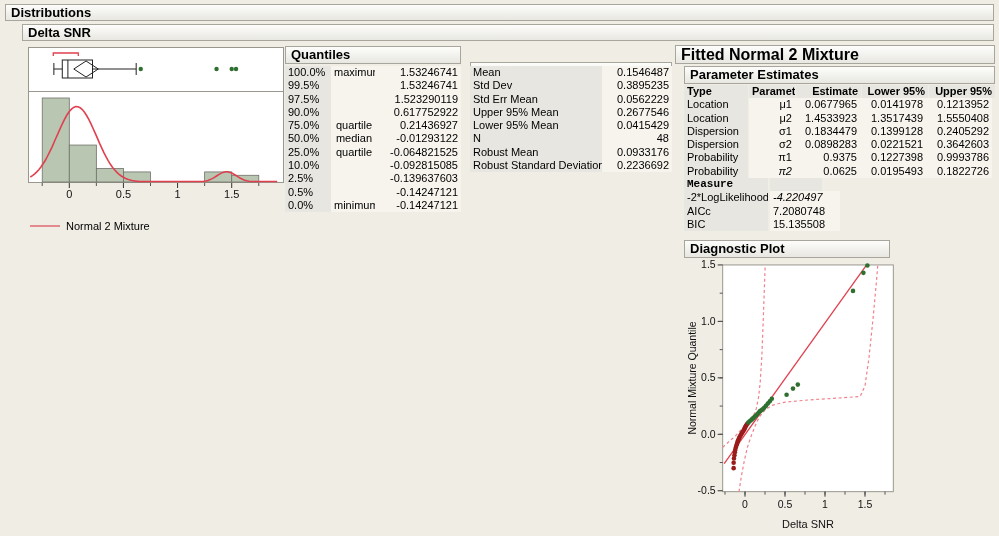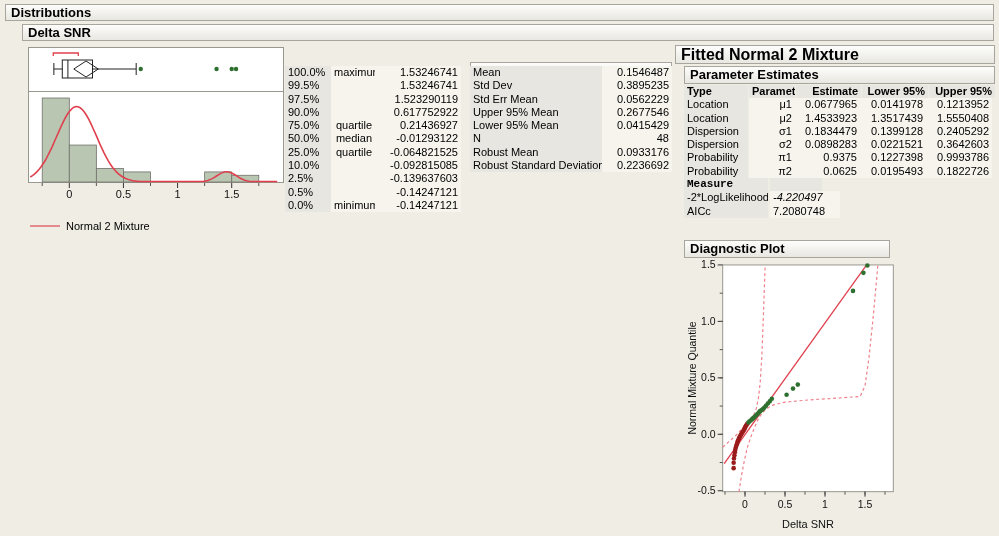--- a/index.html
+++ b/index.html
@@ -75,20 +75,23 @@
       </g>
     </svg>
 
   <div id="legend">
     <svg width="30" height="8">
       <line x1="0" y1="4" x2="30" y2="4" stroke="#e0606c" stroke-width="1.4"></line>
     </svg>
     <span>Normal 2 Mixture</span>
   </div>
 
+  <div class="hbar" style="left:285px;top:46px;width:176px;height:18px;">
+    <span>Quantiles</span>
+  </div>
   <div class="tbl" style="left:285px;top:66px;width:176px;">
       <div class="trow">
         <span class="cell lab" style="width:46px;">100.0%</span>
         <span class="cell lite num" style="width:44px;">maximum</span>
         <span class="cell lite num" style="flex:1;">1.53246741</span>
       </div>
       <div class="trow">
         <span class="cell lab" style="width:46px;">99.5%</span>
         <span class="cell lite num" style="width:44px;"></span>
         <span class="cell lite num" style="flex:1;">1.53246741</span>
@@ -222,36 +225,40 @@
       </div>
       <div class="trow">
         <span class="cell lab" style="width:64px;">Probability</span>
         <span class="cell lite num" style="width:46px;margin-left:1px;">π1</span>
         <span class="cell lite num" style="width:65px;">0.9375</span>
         <span class="cell lite num" style="width:66px;">0.1227398</span>
         <span class="cell lite num" style="width:66px;">0.9993786</span>
       </div>
       <div class="trow">
         <span class="cell lab" style="width:64px;">Probability</span>
-        <span class="cell lite num" style="width:46px;margin-left:1px;">π2</span>
+        <span class="cell lite num" style="width:46px;margin-left:1px;font-style:italic;">π2</span>
         <span class="cell lite num" style="width:65px;">0.0625</span>
         <span class="cell lite num" style="width:66px;">0.0195493</span>
         <span class="cell lite num" style="width:66px;">0.1822726</span>
       </div>
       <div class="trow">
         <span class="cell lab bold" style="width:84px;font-family:Liberation Mono, monospace;">Measure</span>
         <span class="cell lab" style="width:52px;margin-left:2px;"></span>
       </div>
       <div class="trow">
         <span class="cell lab" style="width:84px;">-2*LogLikelihood</span>
         <span class="cell lite" style="width:70px;margin-left:2px;font-style:italic;">-4.220497</span>
       </div>
       <div class="trow">
         <span class="cell lab" style="width:84px;">AICc</span>
         <span class="cell lite" style="width:70px;margin-left:2px;">7.2080748</span>
+      </div>
+      <div class="trow">
+        <span class="cell lab" style="width:84px;">BIC</span>
+        <span class="cell lite" style="width:70px;margin-left:2px;">15.135508</span>
       </div>
     </div>
 
   <div class="hbar" style="left:684px;top:240px;width:206px;height:18px;">
     <span>Diagnostic Plot</span>
   </div>
   <svg id="qq-svg" style="position:absolute;left:684px;top:258px;" width="232" height="278">
       <rect x="38.68" y="6.949999999999989" width="170.64" height="226.70320000000004" fill="#ffffff" stroke="#9a988e"></rect>
       <g>
         <line x1="33.68" y1="232.75" x2="38.68" y2="232.75" stroke="#333"></line>

